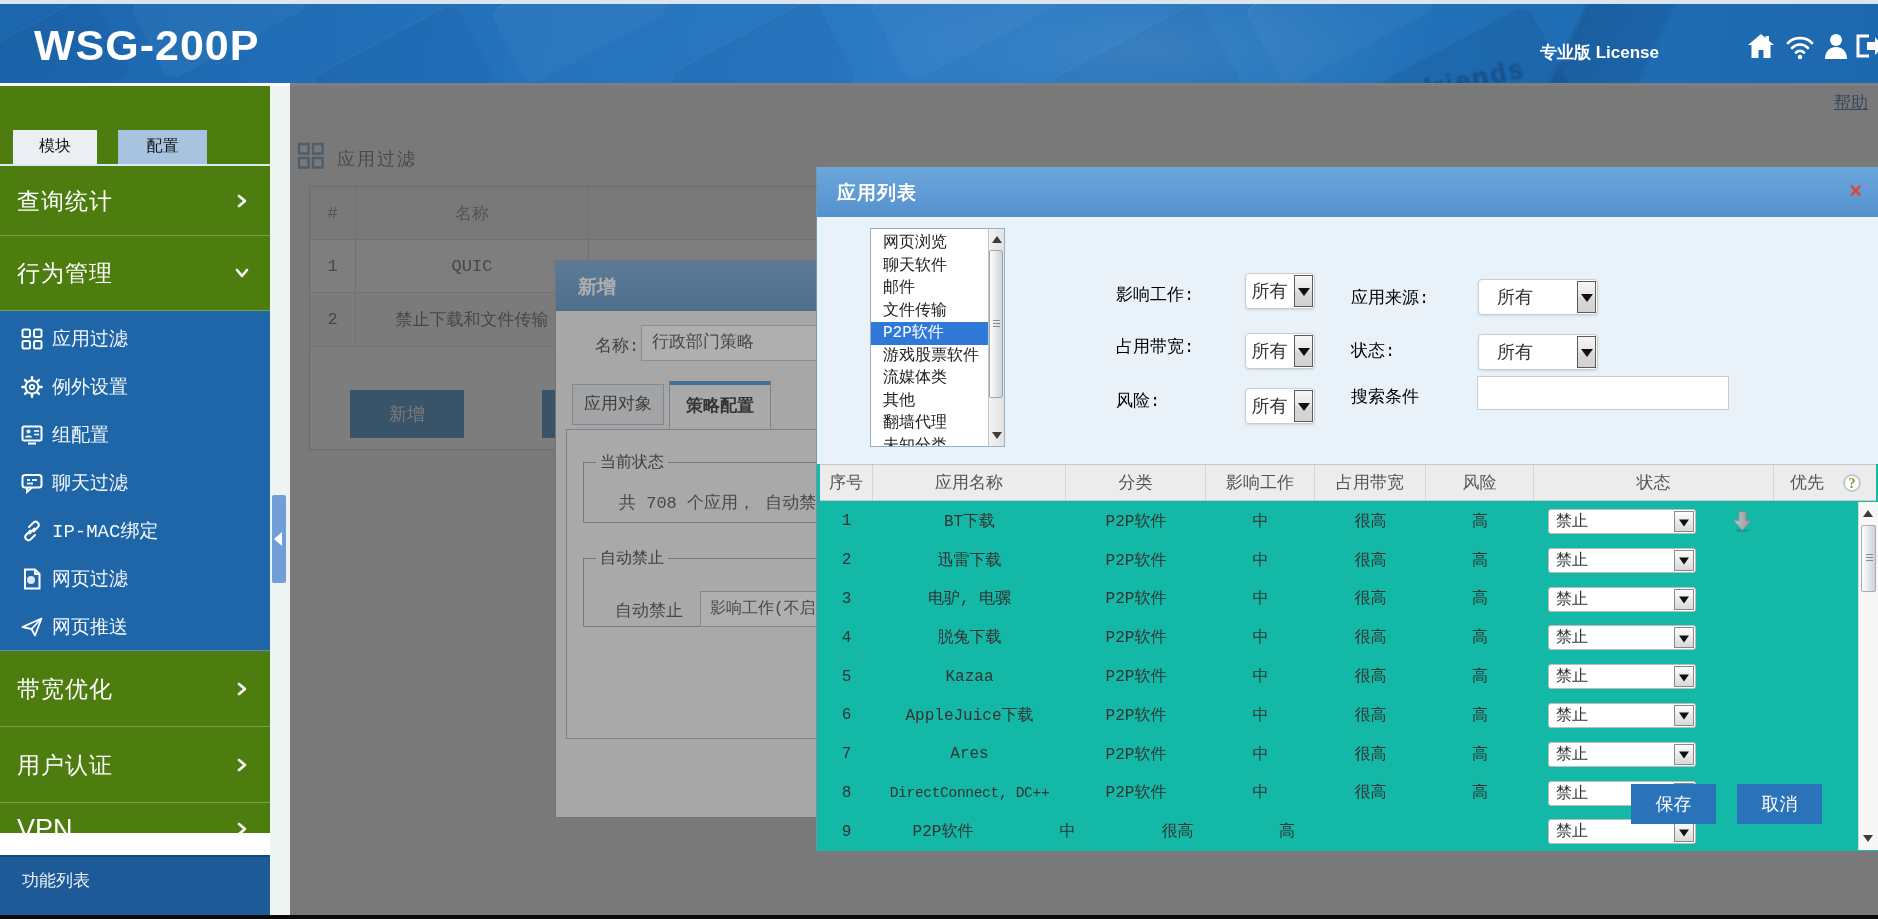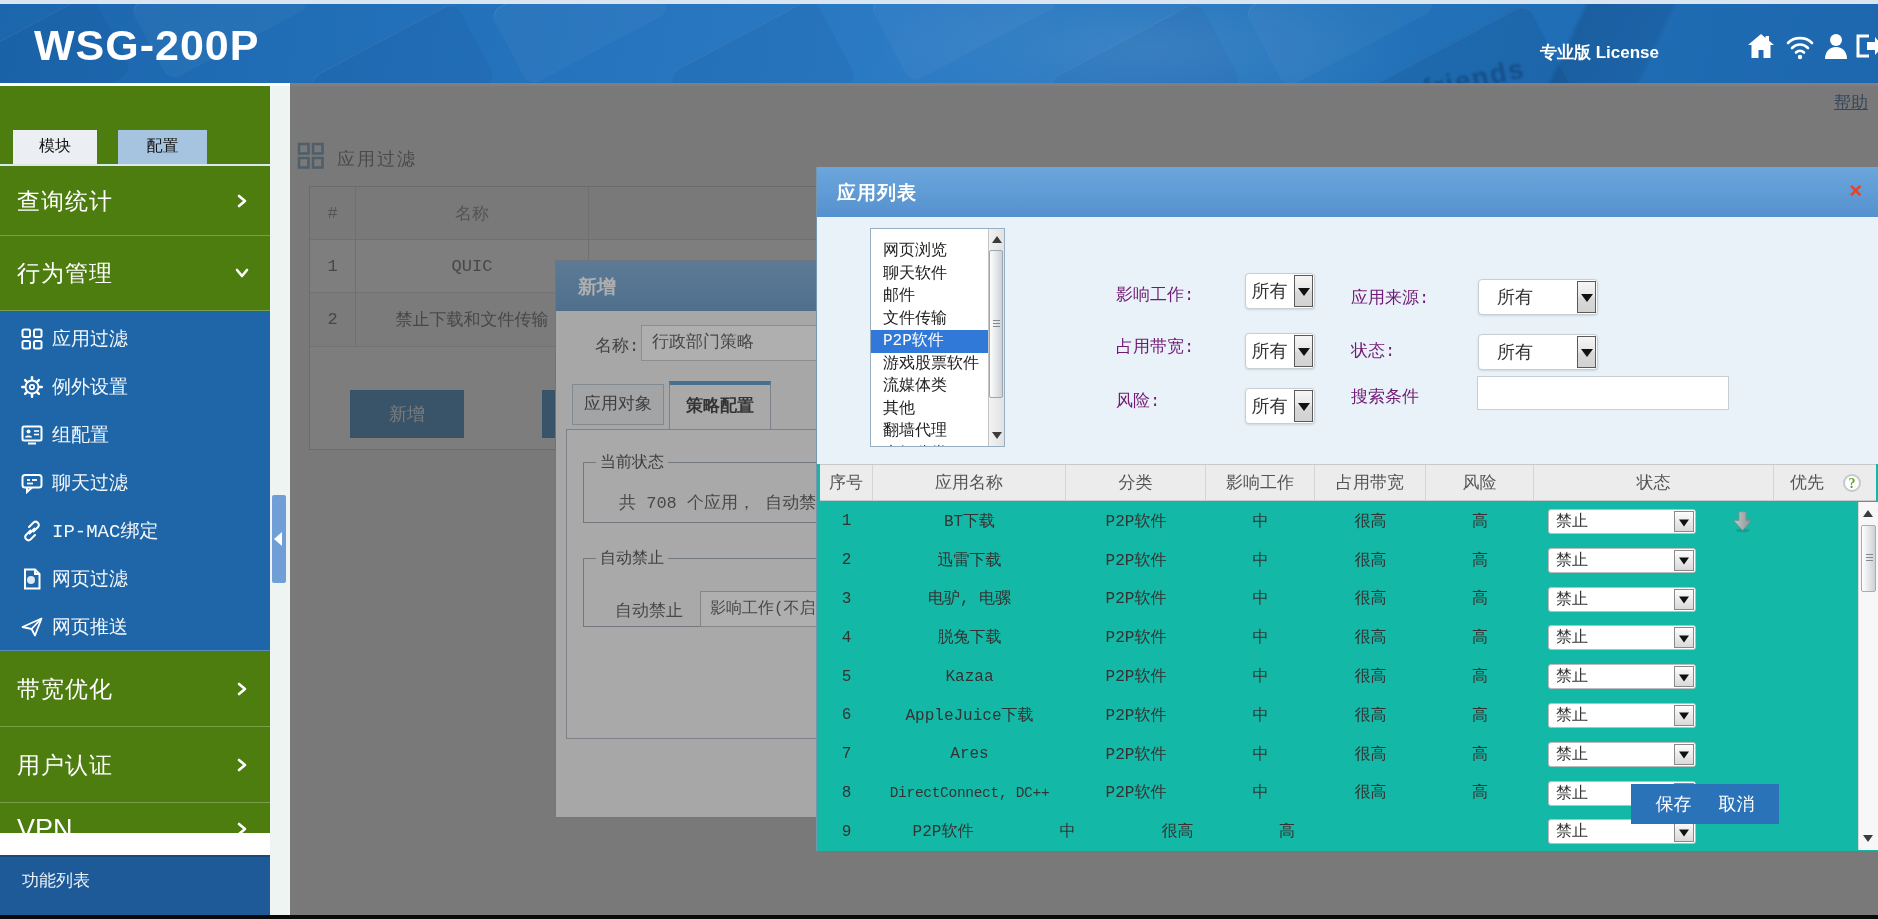--- a/index.html
+++ b/index.html
@@ -120,35 +120,35 @@
   #modal { position:absolute; left:816px; top:167px; width:1062px; height:684px;
     background:#e9f2f8; border-left:1px solid #7396ad; border-bottom:1px solid #7396ad; }
   #modal-title { position:absolute; left:0; top:0; width:100%; height:50px;
     background:linear-gradient(180deg,#6ba6dc,#5591ce); }
   #modal-title span.t { position:absolute; left:20px; top:13px; color:#fff; font-size:19px; font-weight:bold; letter-spacing:1px; }
   #modal-close { position:absolute; right:16px; top:11px; color:#e1452e; font-size:22px;
     font-weight:bold; cursor:pointer; font-family:"Liberation Sans",sans-serif; }
 
   #cat-label { position:absolute; left:6px; top:265px; font-size:17px; color:#333;margin-top:43px; }
   #listbox { position:absolute; left:53px; top:61px; width:135px; height:219px;
-    background:#fff; border:1px solid #98aec2; overflow:hidden; padding-top:11px; }
+    background:#fff; border:1px solid #98aec2; overflow:hidden; padding-top:3px; }
   .lb-item { height:22.5px; line-height:22.5px; padding-left:12px; font-size:16px; color:#222;
     white-space:nowrap; cursor:pointer; }
   .lb-item.sel { background:#3179d8; color:#fff; }
   #lb-scroll { position:absolute; right:0; top:0; width:16px; height:217px;
     background:linear-gradient(90deg,#f2f2f2,#e2e2e2); border-left:1px solid #c4c4c4; }
   .sb-arrow { position:absolute; left:3px; width:0; height:0; }
   .sb-up { border-left:5px solid transparent; border-right:5px solid transparent; border-bottom:7px solid #3c3c3c; }
   .sb-down { border-left:5px solid transparent; border-right:5px solid transparent; border-top:7px solid #3c3c3c; }
   #lb-thumb { position:absolute; left:0px; top:21px; width:14px; height:148px;
     background:linear-gradient(90deg,#fdfdfd,#cdd2d6); border:1px solid #9ba8b2; border-radius:2px; }
   .grip { position:absolute; left:3px; width:7px; border-top:1px solid #808a92;
     box-shadow:0 3px 0 #808a92, 0 6px 0 #808a92; }
 
-  .flt-label { position:absolute; font-size:17px; color:#701a75; }
+  .flt-label { position:absolute; font-size:17px; color:#000000; }
   .sel-box { position:absolute; background:#fff; border:1px solid #c9ced3; border-radius:4px;
     box-shadow:0 1px 2px rgba(120,140,160,0.25); cursor:pointer; }
   .sel-box .val { position:absolute; left:0; right:21px; top:0; bottom:0; display:flex;
     align-items:center; justify-content:center; font-size:18px; color:#333; }
   .sel-btn { position:absolute; right:1px; top:1px; bottom:1px; width:19px;
     background:linear-gradient(180deg,#f6f6f6 0%,#e7e7e7 45%,#d8d8d8 55%,#d2d2d2 100%);
     border:1px solid #5a5a5a; }
   .sel-btn:after { content:""; position:absolute; left:50%; top:50%; transform:translate(-50%,-38%);
     border-left:6px solid transparent; border-right:6px solid transparent; border-top:8px solid #111; }
   #search-input { position:absolute; left:660px; top:209px; width:252px; height:34px;
@@ -175,21 +175,21 @@
     font-size:16px; color:#333; }
   .row-sel .btn { position:absolute; right:1px; top:1px; bottom:1px; width:20px;
     background:linear-gradient(180deg,#fdfdfd,#d9d9d9); border:1px solid #8a8a8a; }
   .row-sel .btn:after { content:""; position:absolute; left:50%; top:50%; transform:translate(-50%,-35%);
     border-left:5px solid transparent; border-right:5px solid transparent; border-top:7px solid #111; }
   #pri-arrow { position:absolute; left:911px; top:8px; width:23px; height:23px; }
 
   .modal-btn { position:absolute; top:320px; width:85px; height:40px; background:#2a73b9;
     color:#fff; font-size:18px; display:flex; align-items:center; justify-content:center; cursor:pointer; }
   #btn-save { left:814px; }
-  #btn-cancel { left:877px; }
+  #btn-cancel { left:920px; }
 
   #modal-scroll { position:absolute; left:1041px; top:335px; width:20px; height:348px;
     background:#f7f7f7; border-left:1px solid #d8d8d8; }
   #modal-thumb { position:absolute; left:2px; top:23px; width:15px; height:67px;
     background:linear-gradient(90deg,#ffffff,#cdd1d5); border:1px solid #a3adb5; border-radius:2px; }
 
   #bottom-bar { position:absolute; left:0; top:915px; width:1878px; height:4px; background:#0a0a0a; z-index:60; }
 
   .z1{z-index:1;} .z2{z-index:2;} .z3{z-index:3;} .z4{z-index:4;} .z5{z-index:5;}
 </style>

